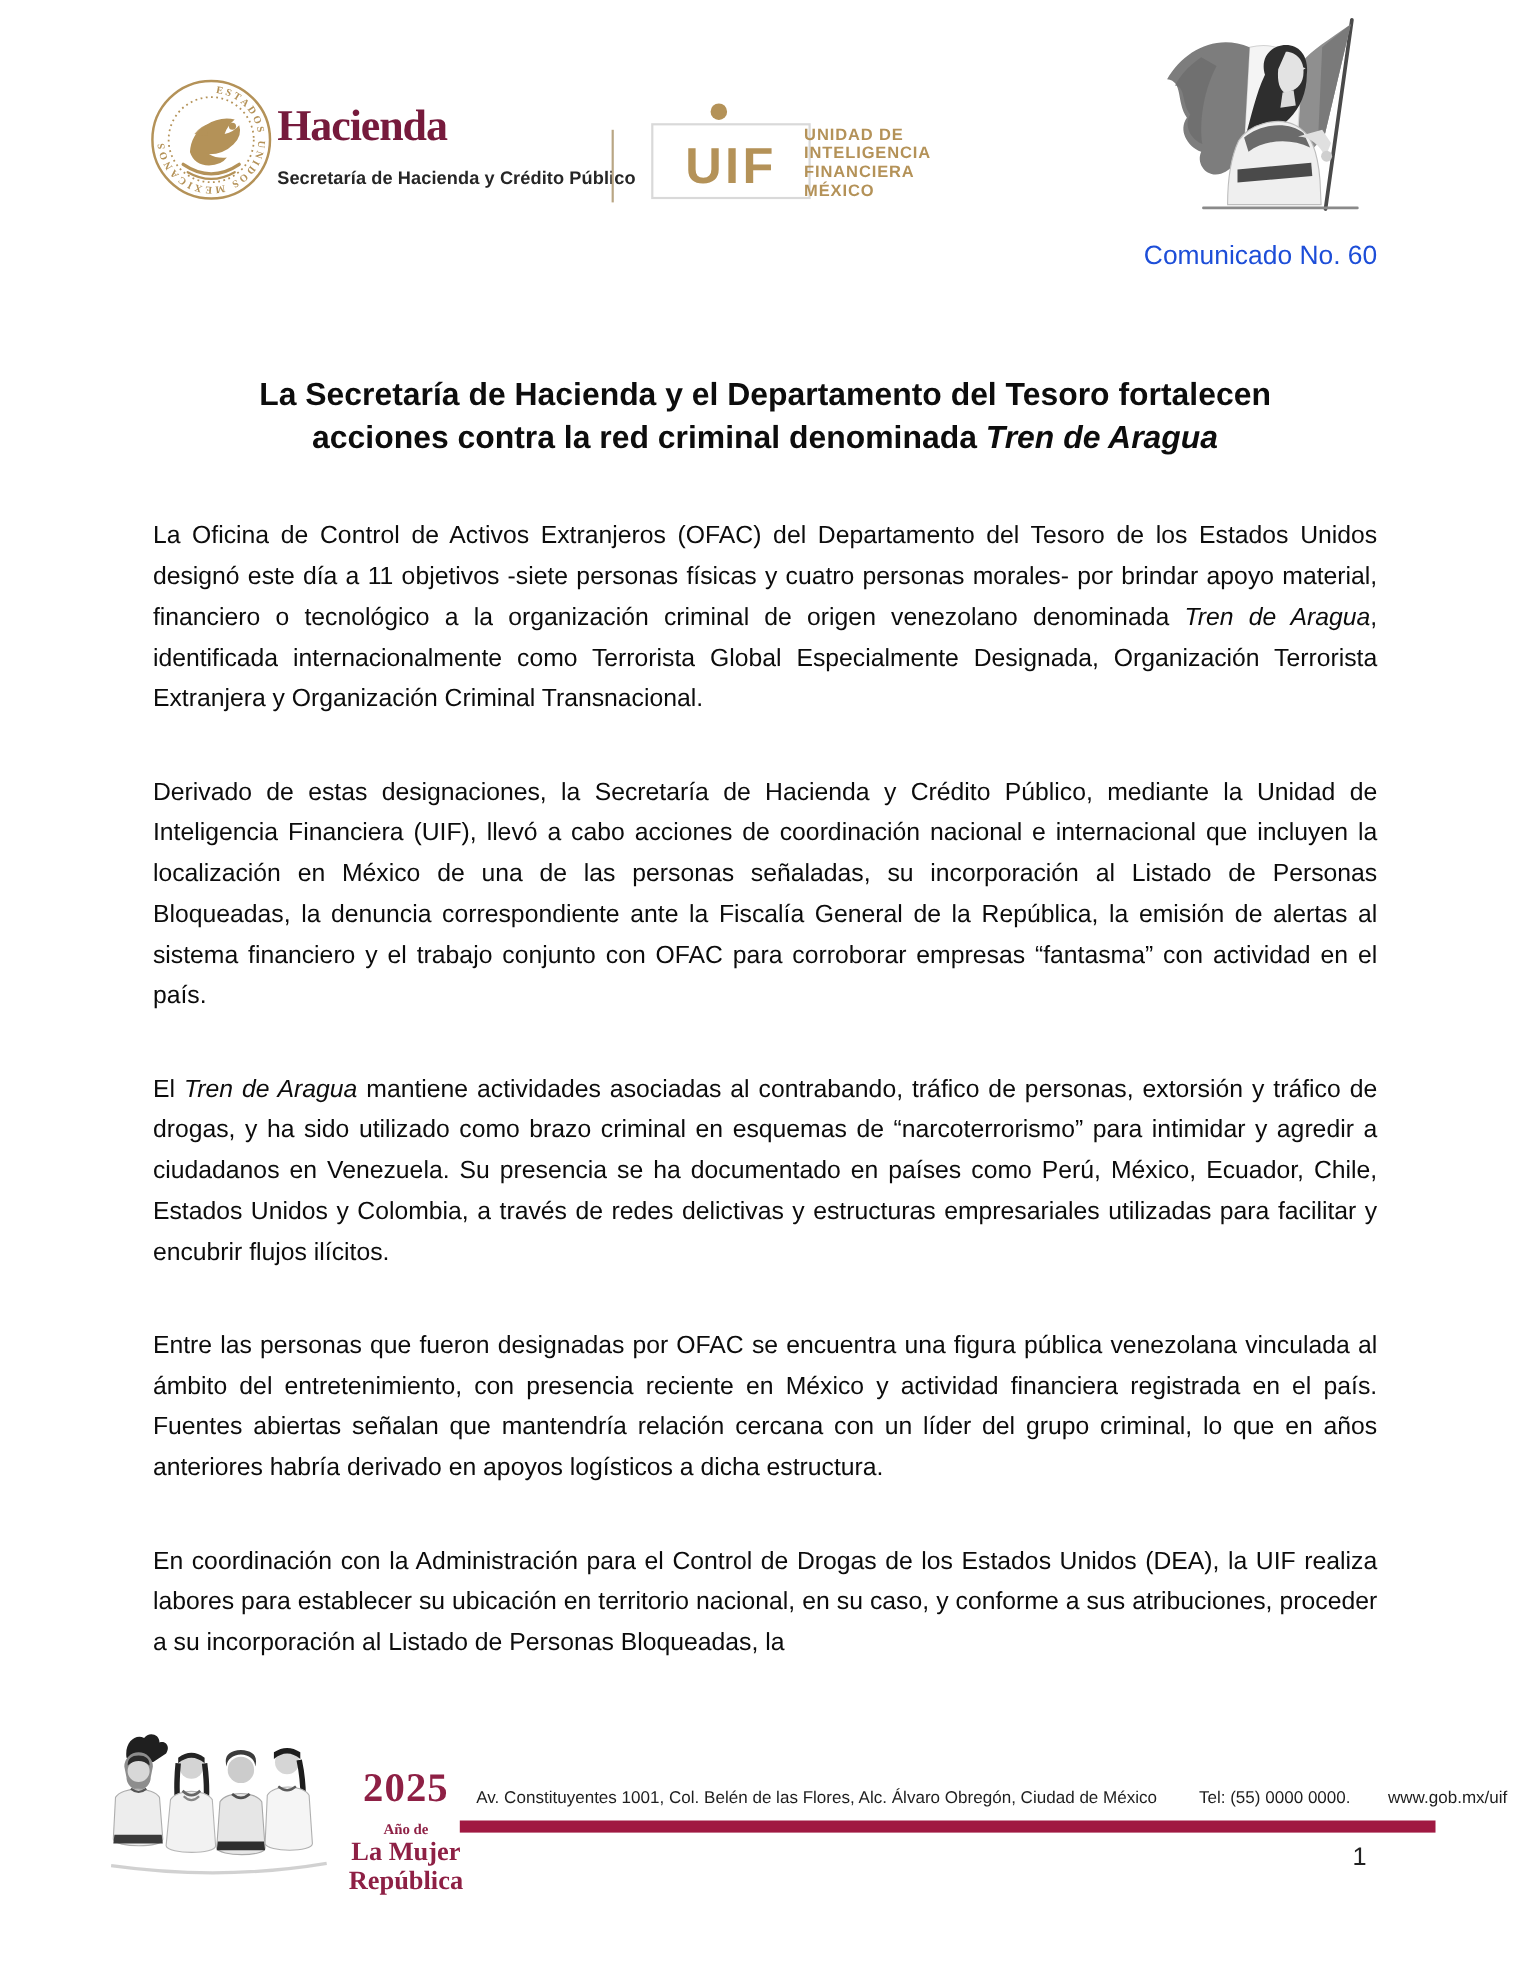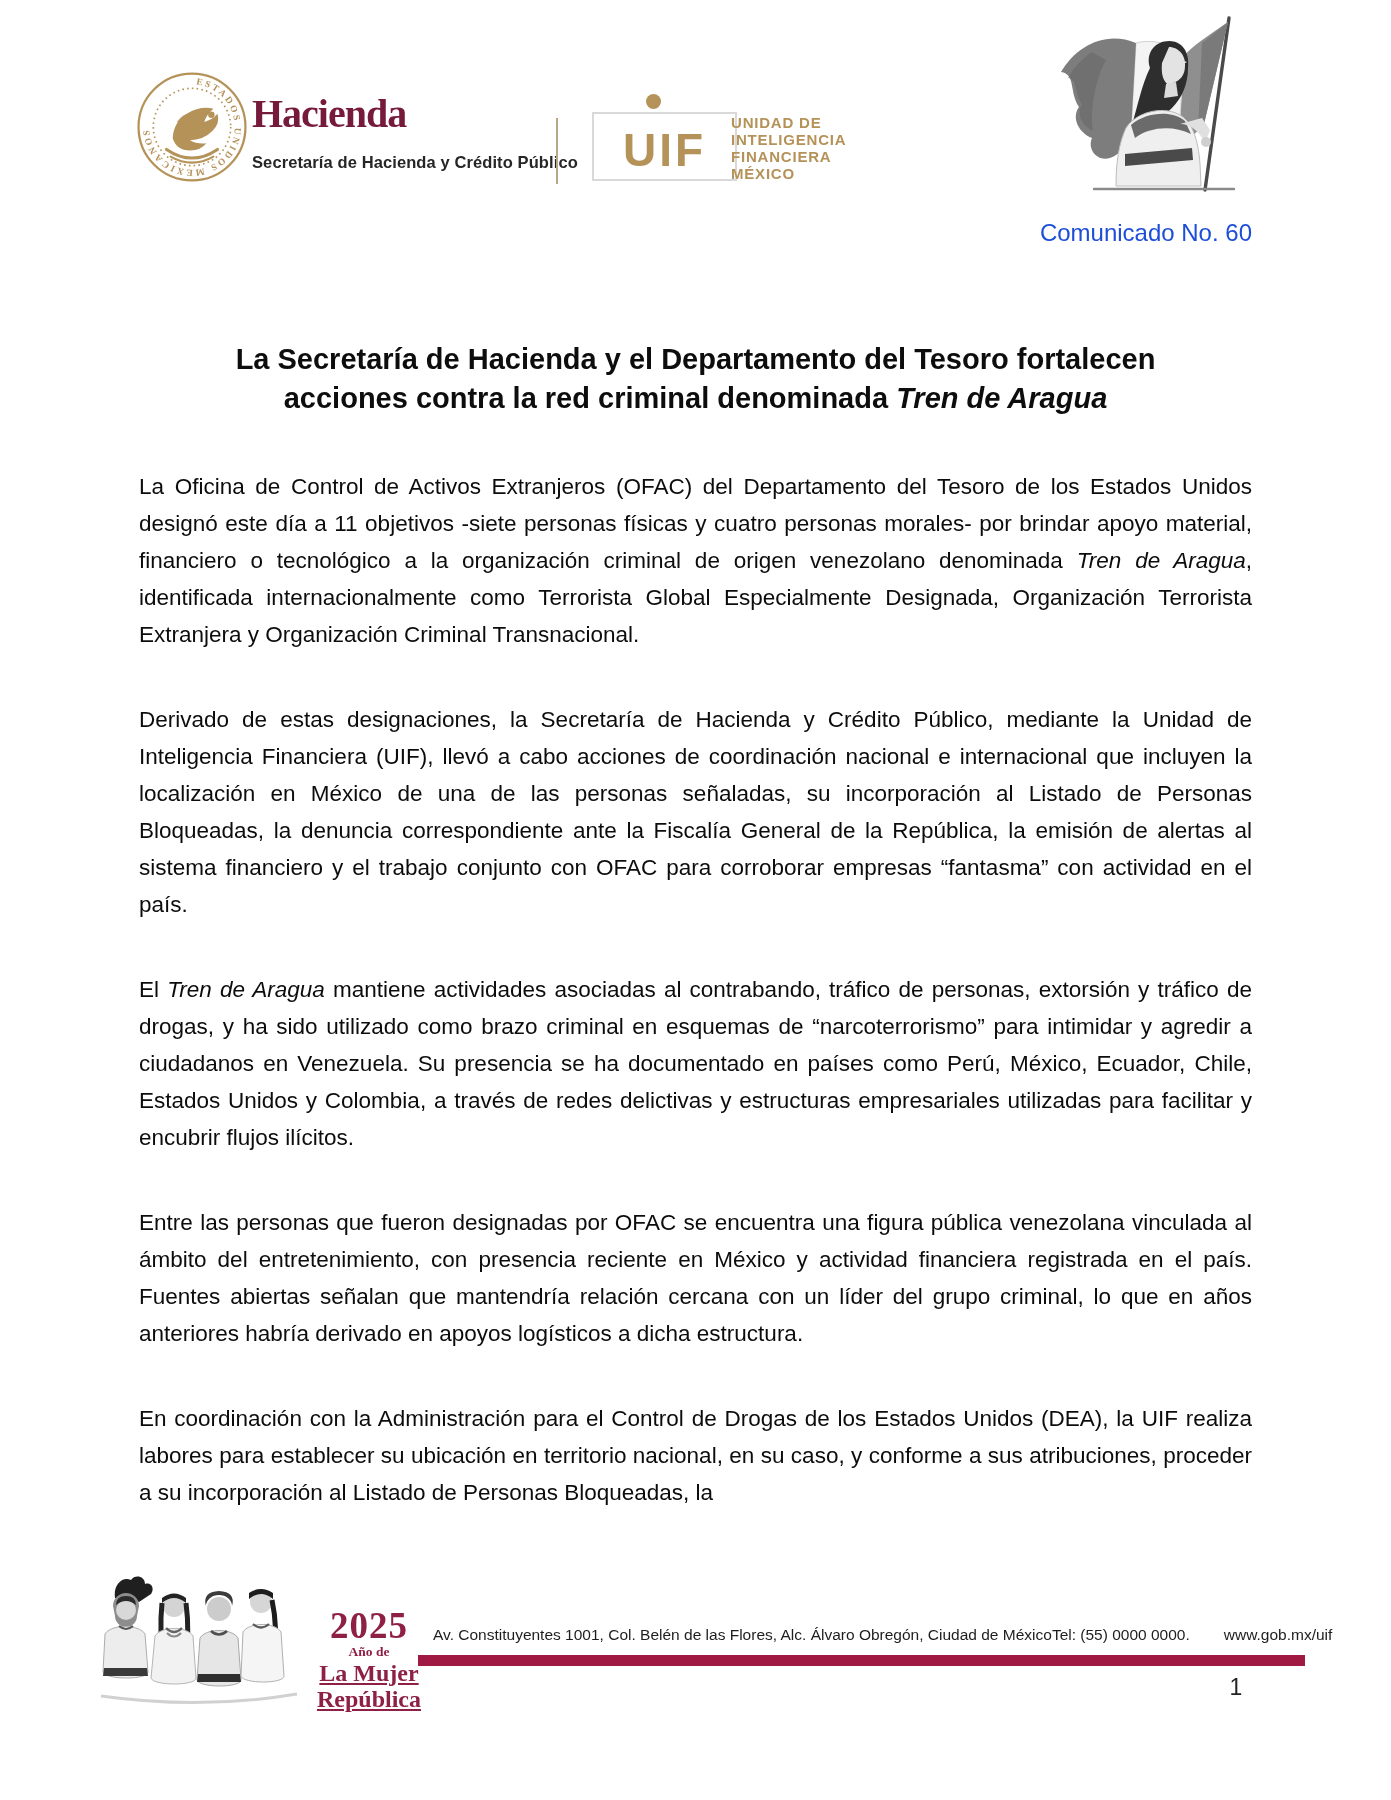--- a/index.html
+++ b/index.html
@@ -63,27 +63,27 @@
   .content p{
     font-size:22.5px;line-height:37px;color:#0c0c0c;
     text-align:justify;margin:0 0 48px 0;
   }
 
   
   .women-art{left:93px;top:1576px;width:212px;height:134px;}
   .year-logo{left:308px;top:1608px;width:122px;text-align:center;color:var(--footer_maroon);
     font-family:"Liberation Serif", serif;}
   .year-num{font-size:37px;font-weight:bold;line-height:36px;letter-spacing:1px;}
-  .year-anio{font-size:13.5px;font-weight:bold;line-height:14px;margin-top:1px;}
-  .year-line{font-size:24px;font-weight:bold;line-height:24px;margin-top:2px;text-decoration:underline;}
+  .year-anio{font-size:13.5px;font-weight:bold;line-height:14px;margin-top:12px;}
+  .year-line{font-size:24px;font-weight:bold;line-height:24px;margin-top:2px;}
   .addr-row{
     left:433px;top:1626px;display:flex;align-items:baseline;
     font-size:15.5px;color:#1e1e1e;white-space:nowrap;
   }
-  .addr-row .gap1{}
+  .addr-row .gap1{margin-left:38px;}
   .addr-row .gap2{margin-left:34px;}
   .footer-bar{left:418px;top:1655px;width:887px;height:11px;background:var(--bar);}
   .page-num{left:1216px;top:1674px;width:40px;text-align:center;font-size:23px;color:#222;}
 </style>
 </head>
 <body>
 
 <div class="abs seal">
   <svg viewBox="0 0 110 110" width="112" height="114">
     <circle cx="55" cy="55" r="52.5" fill="none" stroke="#B49258" stroke-width="2.2"></circle>

